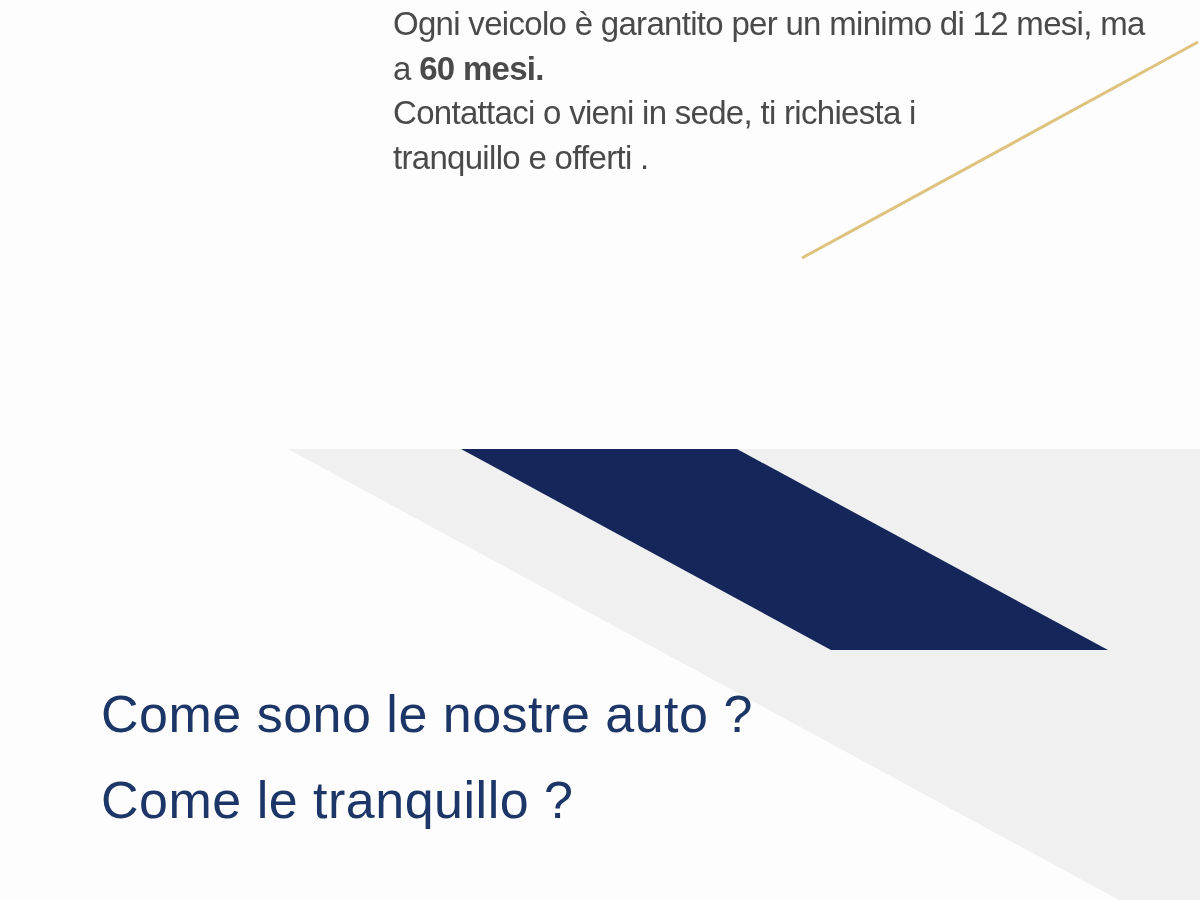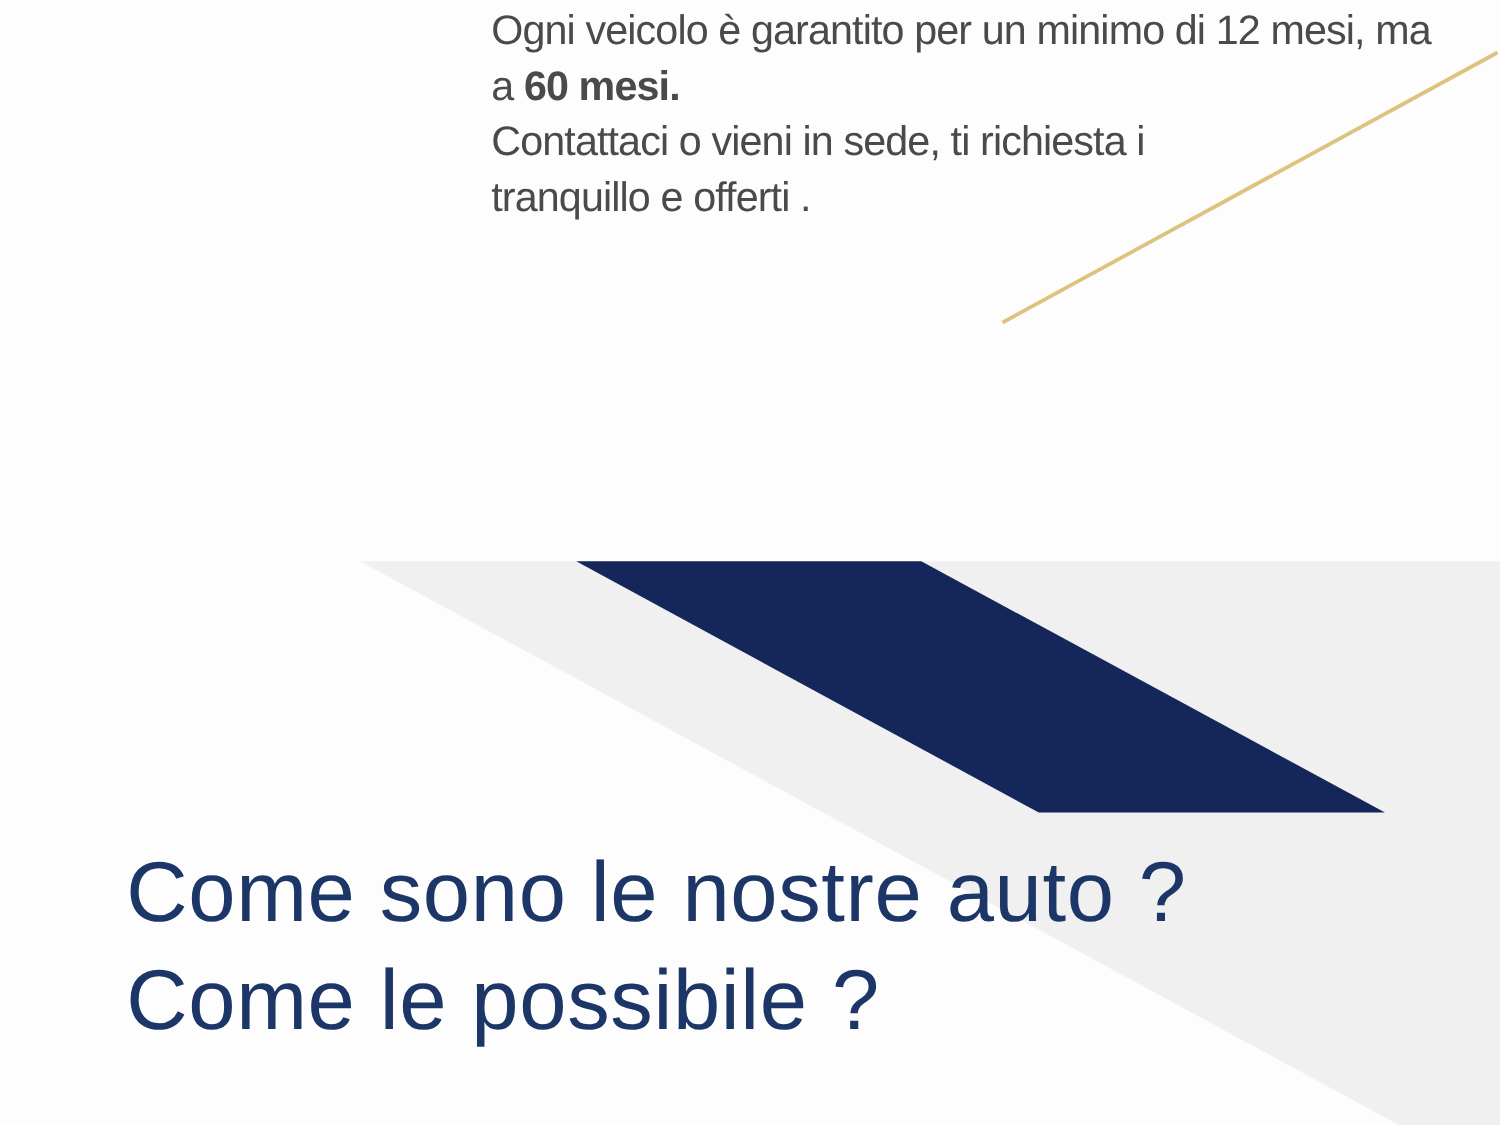--- a/index.html
+++ b/index.html
@@ -41,21 +41,21 @@
     letter-spacing: -0.7px;
     color: var(--body_text, #4a4a4a);
     white-space: nowrap;
     z-index: 2;
   }
   .body-text .bold { font-weight: bold; }
   .heading {
     position: absolute;
     left: 101px;
     top: 671px;
-    font-size: 68px;
+    font-size: 52px;
     line-height: 86px;
     letter-spacing: 0.5px;
     color: var(--heading_text, #1c3667);
     white-space: nowrap;
     z-index: 2;
   }
 </style>
 </head>
 <body>
 
@@ -69,16 +69,16 @@
 
   <div class="body-text">
     <div>Ogni veicolo è garantito per un minimo di 12 mesi, ma</div>
     <div><span>a </span><span class="bold">60 mesi.</span></div>
     <div>Contattaci o vieni in sede, ti richiesta i</div>
     <div>tranquillo e offerti .</div>
   </div>
 
   <div class="heading">
     <div>Come sono le nostre auto ?</div>
-    <div>Come le possibile ?</div>
+    <div>Come le tranquillo ?</div>
   </div>
 
 </div>
 
 </body></html>

